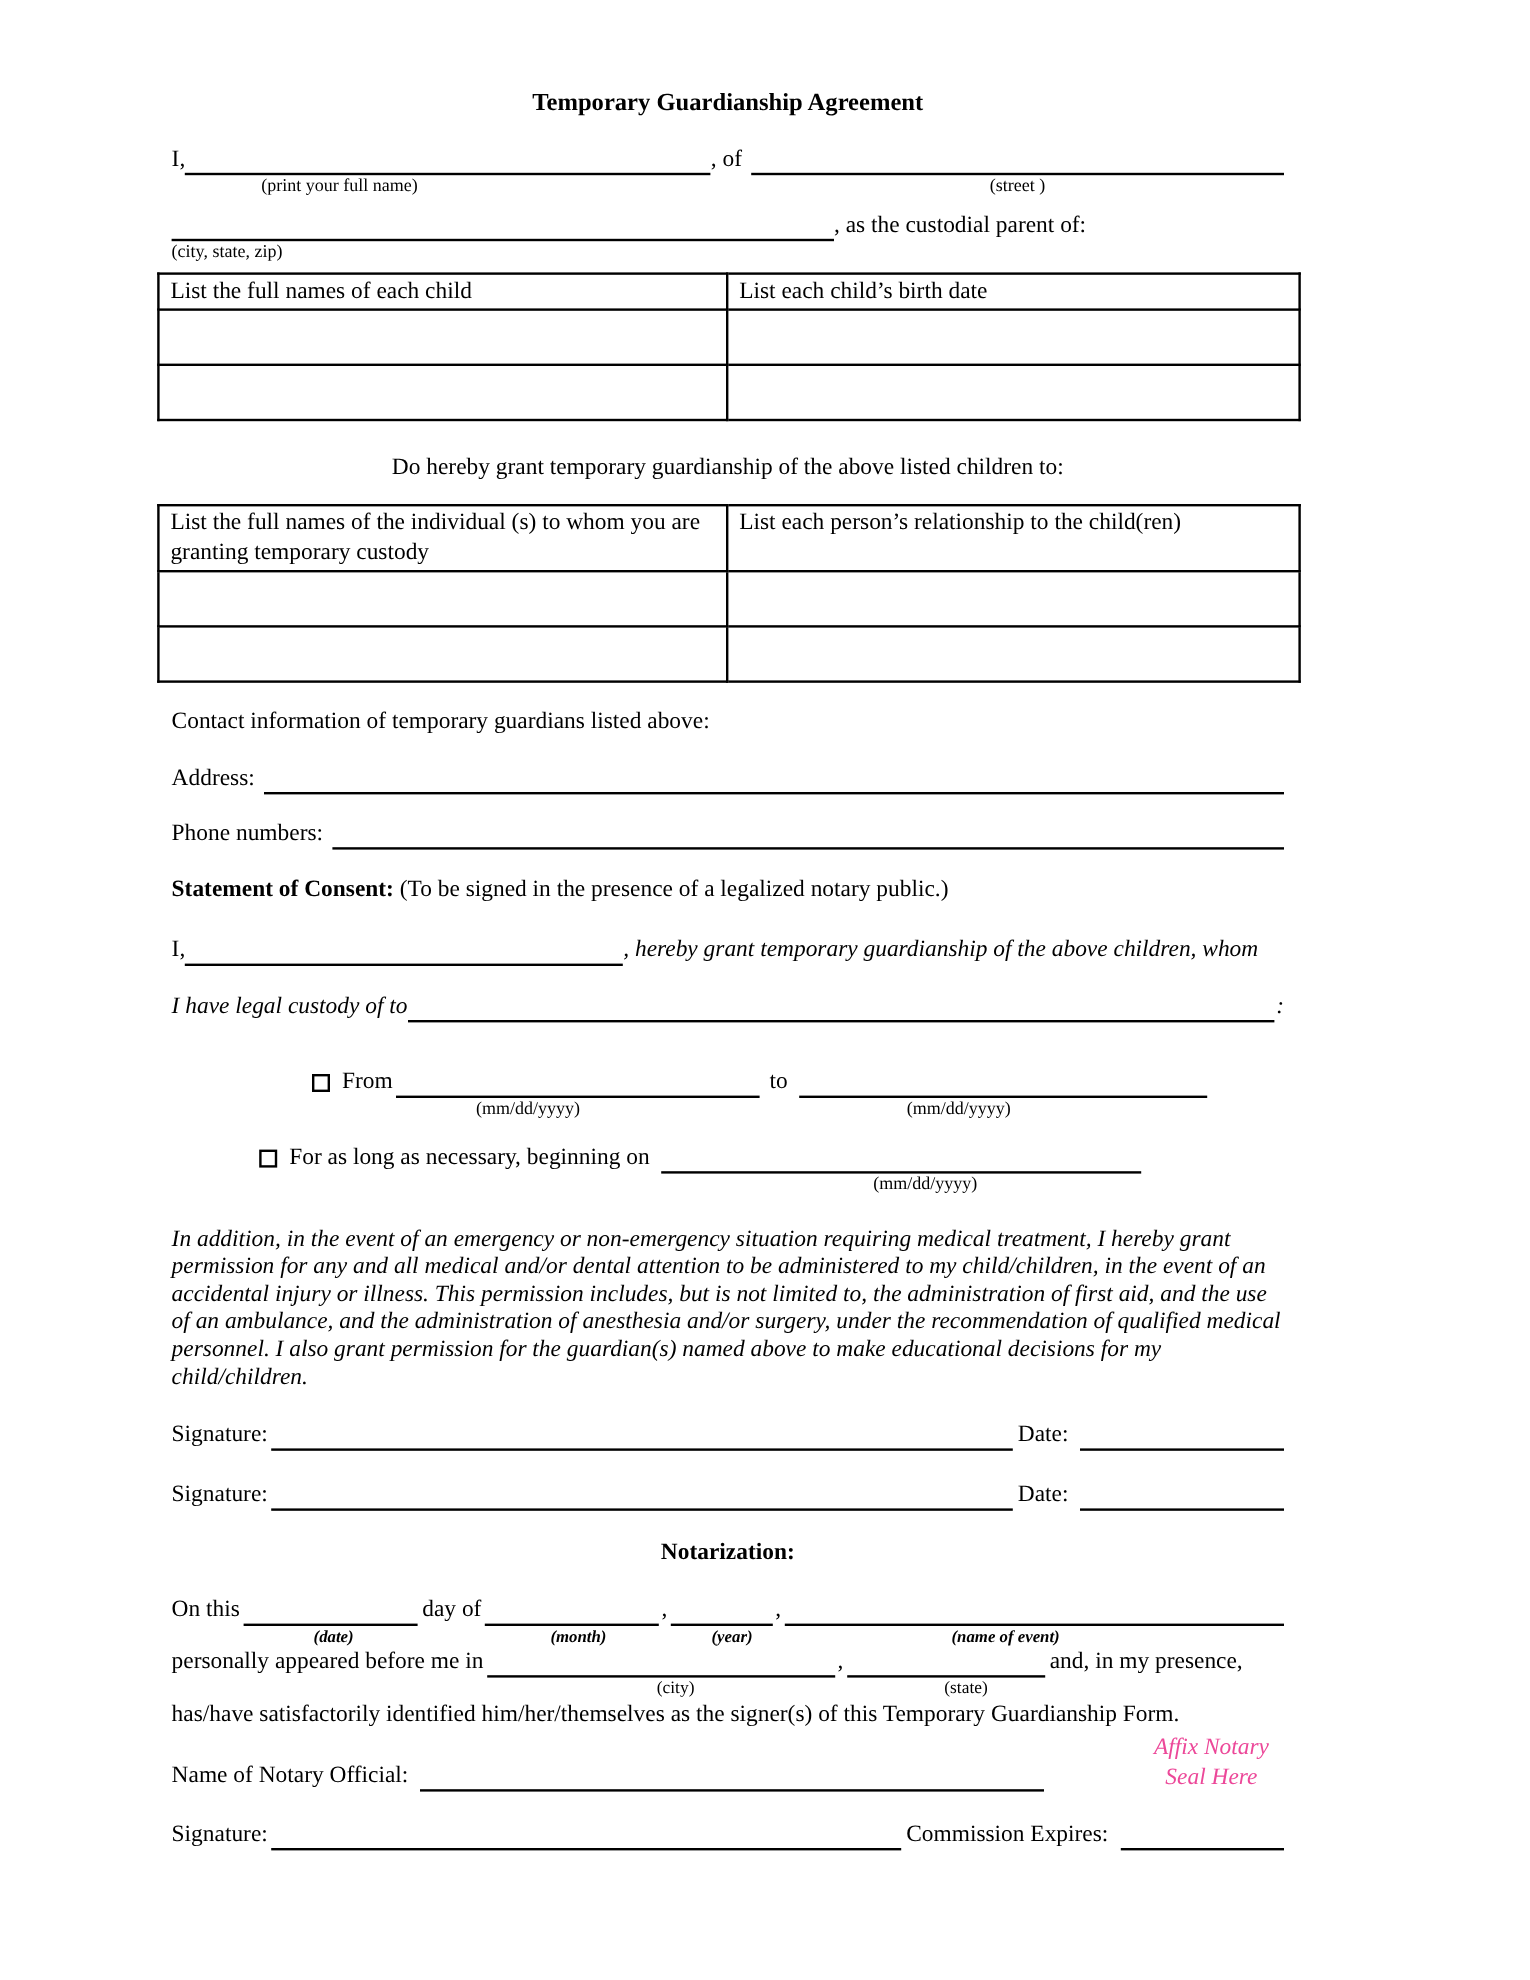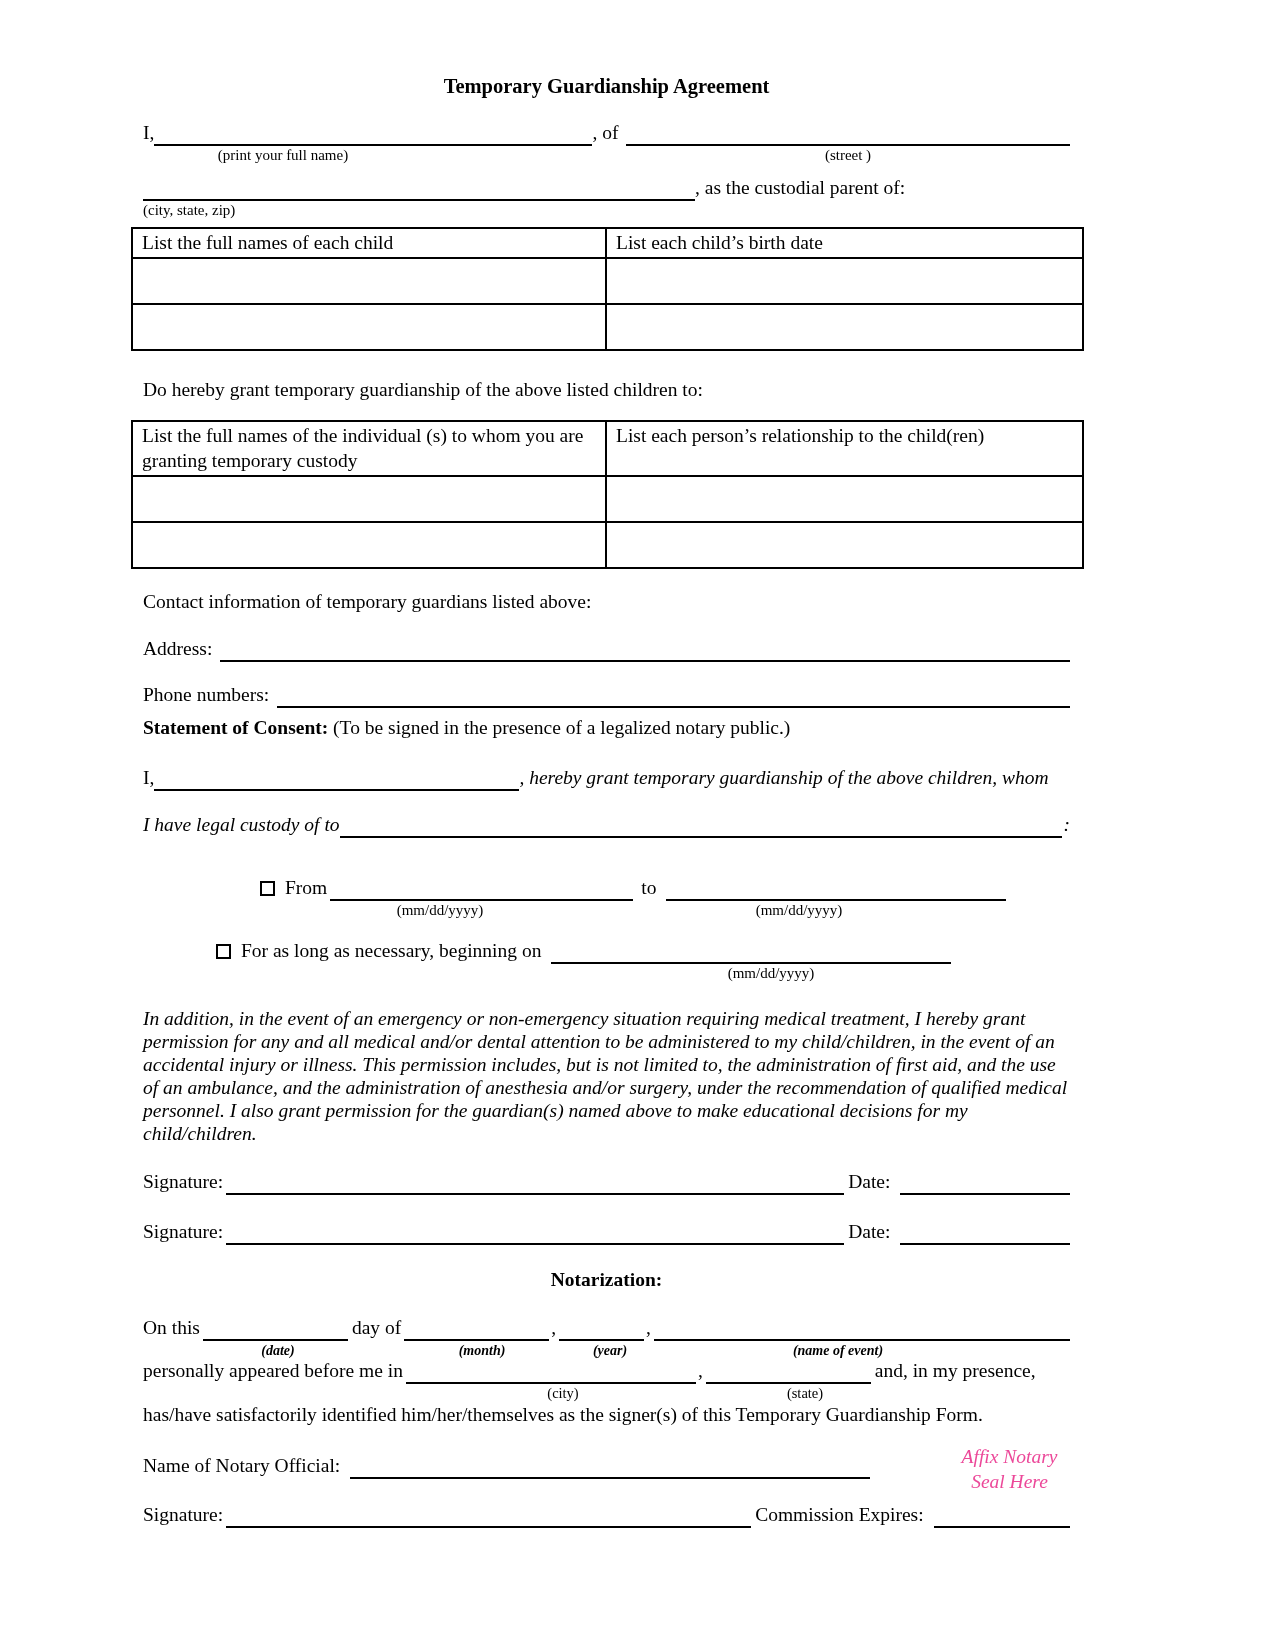--- a/index.html
+++ b/index.html
@@ -77,21 +77,21 @@
       <td class="c1"></td>
       <td></td>
     </tr>
     <tr class="fill">
       <td class="c1"></td>
       <td></td>
     </tr>
   </tbody>
     </table>
 
-  <div style="margin-top:26px; line-height:26px;">Do hereby grant temporary guardianship of the above listed children to:</div>
+  <div style="margin-top:26px; line-height:26px;text-align:center;">Do hereby grant temporary guardianship of the above listed children to:</div>
 
   <table class="ftable" style="margin-top:17px;">
     <tbody>
         <tr>
       <td class="c1">List the full names of the individual (s) to whom you are granting temporary custody</td>
       <td>List each person’s relationship to the child(ren)</td>
     </tr>
     <tr class="fill">
       <td class="c1"></td>
       <td></td>
@@ -108,21 +108,21 @@
   <div class="row" style="margin-top:21px;">
     <span class="mr8">Address:</span>
     <span class="bf"></span>
   </div>
 
   <div class="row" style="margin-top:20px;">
     <span class="mr8">Phone numbers:</span>
     <span class="bf"></span>
   </div>
 
-  <div style="margin-top:7px; line-height:26px;">
+  <div style="margin-top:21px; line-height:26px;">
     <span class="bold">Statement of Consent:</span><span> (To be signed in the presence of a legalized notary public.)</span>
   </div>
 
   <div class="row" style="margin-top:24px;">
     <span>I,</span>
     <span class="b" style="width:365px;"></span>
     <span class="it">, hereby grant temporary guardianship of the above children, whom</span>
   </div>
 
   <div class="row" style="margin-top:21px;">

